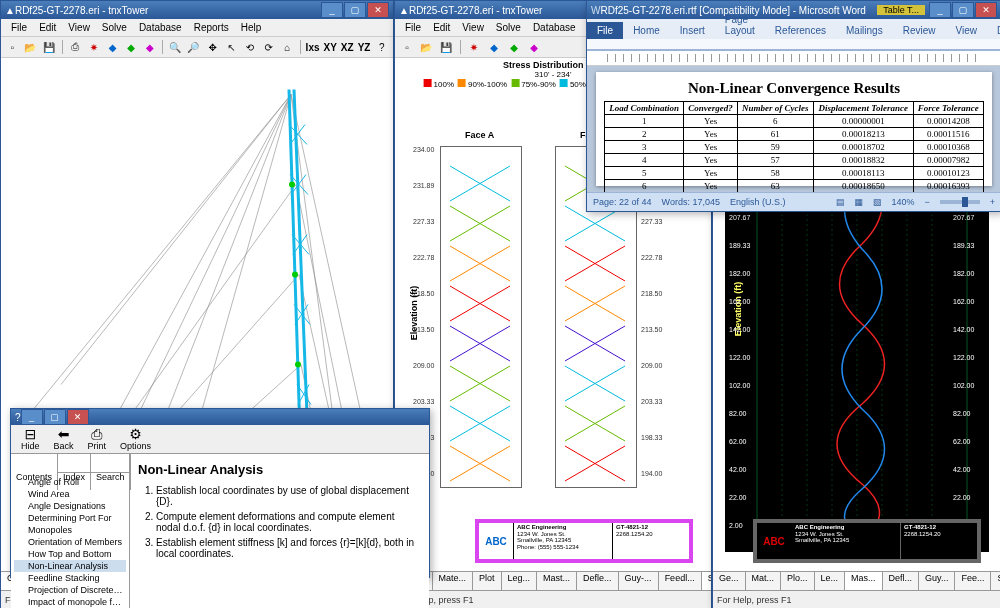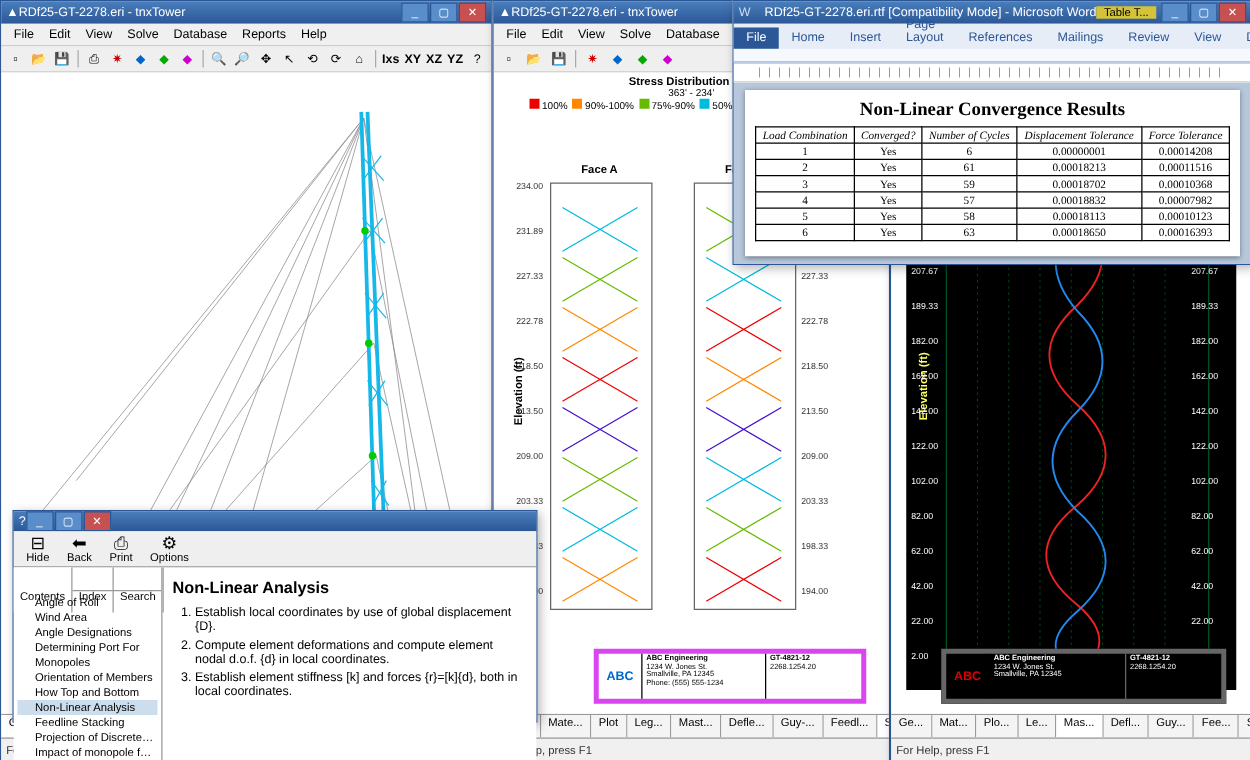--- a/index.html
+++ b/index.html
@@ -42,21 +42,21 @@
 .rtab{padding:3px 10px;cursor:pointer;color:#2b5797}
 .rtab.file{background:#2b5797;color:#fff}
 .ribbon-panel{height:10px;background:#f5f8fd;border-bottom:1px solid #9cb5d6}
 .word-ruler{height:14px;background:#fff;border-bottom:1px solid #ccc;position:relative}
 .word-ruler::before{content:"";position:absolute;left:20px;right:20px;top:3px;height:8px;background:repeating-linear-gradient(90deg,#999 0,#999 1px,transparent 1px,transparent 8px)}
 .word-canvas{flex:1;background:#b8c8dc;display:flex;justify-content:center;overflow:auto;padding:6px}
 .word-page{background:#fff;box-shadow:0 1px 4px rgba(0,0,0,0.4);padding:8px;width:380px}
 .doc-title{font-size:15px;font-weight:bold;text-align:center;font-family:"Times New Roman",serif;margin-bottom:4px}
 table.conv{width:100%;border-collapse:collapse;font-family:"Times New Roman",serif;font-size:9px}
 table.conv th,table.conv td{border:1px solid #000;padding:1px 3px;text-align:center}
-table.conv th{font-style:italic;font-weight:normal}
+table.conv th{font-style:italic;font-weight:bold}
 .word-status{height:18px;background:#cfe0f4;border-top:1px solid #9cb5d6;display:flex;align-items:center;font-size:9px;padding:0 6px;gap:10px;color:#2b5797}
 .word-status .fill{flex:1}
 
 .legend{position:absolute;top:2px;left:50%;transform:translateX(-50%);font-size:8px;text-align:center;white-space:nowrap}
 .legend .title{font-size:9px;font-weight:bold}
 .legend .row{display:flex;gap:4px;justify-content:flex-end}
 .legbox{width:8px;height:8px;display:inline-block;margin-right:2px}
 .facebox{position:absolute;border:1px solid #666}
 .facelabel{position:absolute;font-size:9px;font-weight:bold}
 .blackplot{position:absolute;background:#000}
@@ -200,21 +200,21 @@
     <div class="tbtn">💾</div>
     <div class="sep"></div>
     <div class="tbtn" style="color:#c00">✷</div>
     <div class="tbtn" style="color:#06c">◆</div>
     <div class="tbtn" style="color:#0a0">◆</div>
     <div class="tbtn" style="color:#c0c">◆</div>
   </div>
   <div class="canvas">
     <div class="legend">
       <div class="title">Stress Distribution Cha</div>
-      <div>363' - 234'</div>
+      <div>310' - 234'</div>
       <div class="row" id="legrow">
           <span><span class="legbox" style="background:#e00"></span>100%</span>
           <span><span class="legbox" style="background:#f80"></span>90%-100%</span>
           <span><span class="legbox" style="background:#6b0"></span>75%-90%</span>
           <span><span class="legbox" style="background:#0bd"></span>50%-75%</span>
           <span><span class="legbox" style="background:#41c"></span>&lt; 50% Overstress</span>
         </div>
     </div>
     <div class="facelabel" style="left:70px;top:72px">Face A</div>
     <div class="facelabel" style="left:185px;top:72px">Face B</div>
@@ -466,21 +466,21 @@
         <li>Establish element stiffness [k] and forces {r}=[k]{d}, both in local coordinates.</li>
 
       </ol>
     </div>
   </div>
 </div>
 
 <div class="window" style="left:586px;top:0;width:414px;height:210px;z-index:10">
   <div class="titlebar">
     <span style="color:#cde">W</span>
-    <span class="title" style="text-align:right">RDf25-GT-2278.eri.rtf [Compatibility Mode] - Microsoft Word</span>
+    <span class="title" style="text-align:left">RDf25-GT-2278.eri.rtf [Compatibility Mode] - Microsoft Word</span>
     <span style="background:#d4c23a;color:#000;padding:0 6px;font-size:9px;margin-right:4px">Table T...</span>
     <div class="winbtns">
       <div class="winbtn">_</div>
       <div class="winbtn">▢</div>
       <div class="winbtn close">✕</div>
     </div>
   </div>
   <div class="word-ribbon">
     <div class="ribbon-tabs">
       <div class="rtab file">File</div>
@@ -550,13 +550,28 @@
               <td>6</td>
               <td>Yes</td>
               <td>63</td>
               <td>0.00018650</td>
               <td>0.00016393</td>
             </tr>
           </tbody>
       </table>
     </div>
   </div>
+  <div class="word-status">
+    <span>Page: 22 of 44</span>
+    <span>Words: 17,045</span>
+    <span>English (U.S.)</span>
+    <span class="fill"></span>
+    <span>▤</span>
+    <span>▦</span>
+    <span>▧</span>
+    <span>140%</span>
+    <span>−</span>
+    <span style="width:40px;height:4px;background:#9cb5d6;position:relative">
+        <span style="position:absolute;left:22px;top:-3px;width:6px;height:10px;background:#2b5797"></span>
+      </span>
+    <span>+</span>
+  </div>
 </div>
 
 </body></html>

